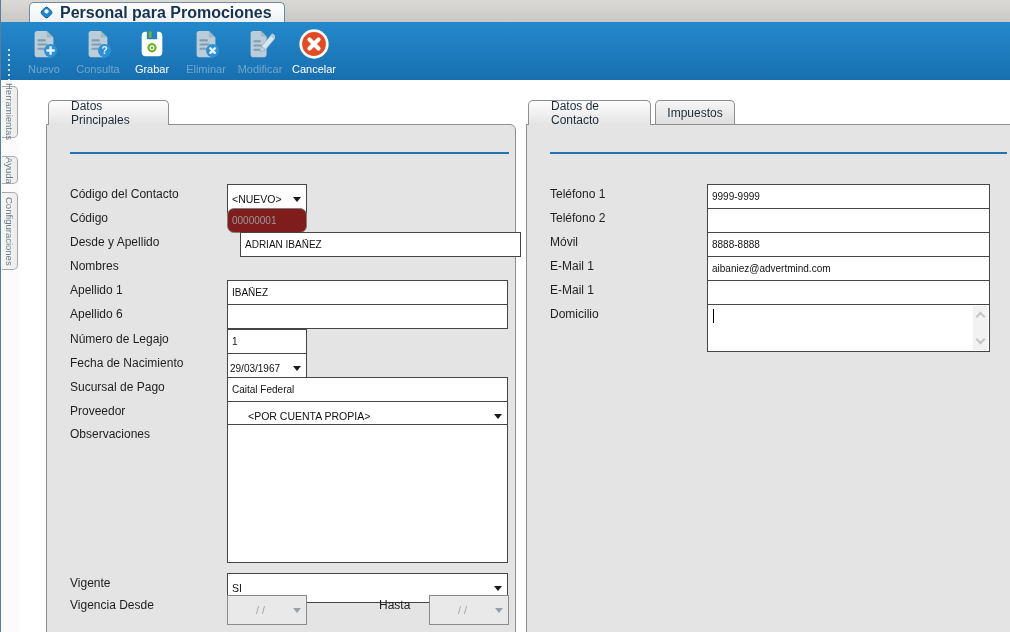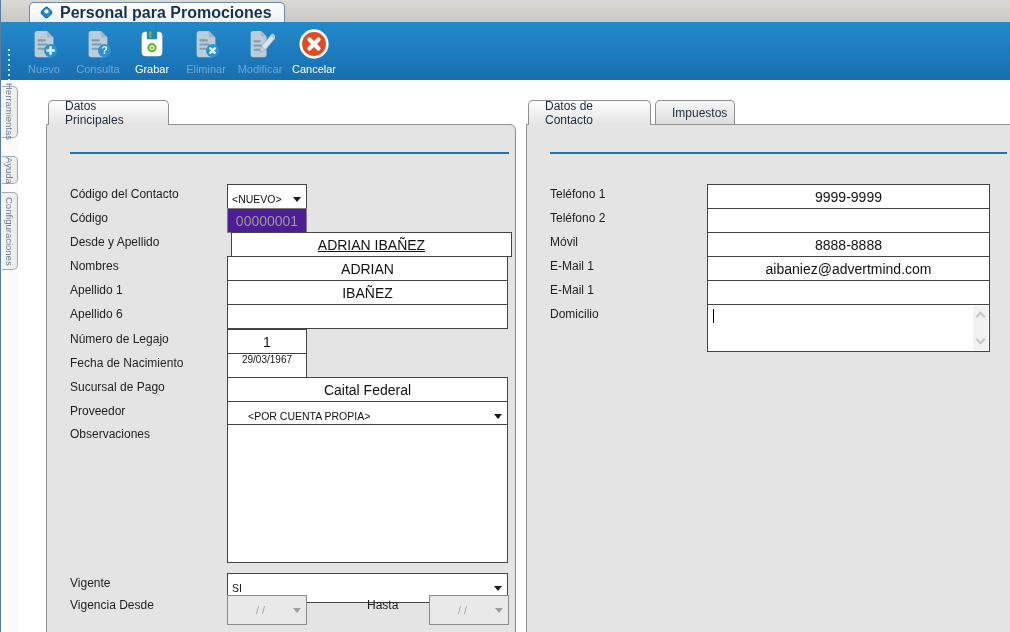--- a/index.html
+++ b/index.html
@@ -52,35 +52,35 @@
     display:flex; align-items:center; justify-content:center;
     cursor:pointer;
   }
   
   .panel { position:absolute; top:100px; }
   .ptab {
     position:absolute; height:24px; bottom:auto; top:0;
     border:1px solid #8f8f8f; border-bottom:none; border-radius:5px 5px 0 0;
     background:linear-gradient(#f6f6f6,#dedede);
     font-size:12px; color:#1d2b38;
-    display:flex; align-items:center; 
-    padding:0 16px; cursor:pointer; z-index:1;
+    display:flex; align-items:center; justify-content:center;
+    padding:0 22px; cursor:pointer; z-index:1;
   }
   .ptab.active { background:linear-gradient(#fdfdfd,#e4e4e4); height:25px; z-index:3; }
   .pbody {
     position:absolute; top:24px; left:0; right:0; height:560px;
     background:#e4e4e4; border:1px solid #8f8f8f; border-radius:0 6px 0 0; z-index:2;
   }
   .blue-rule { position:absolute; height:2px; background:#2273ad; top:27px; }
   .flabel { position:absolute; left:23px; font-size:12px; color:#1e1e1e; white-space:nowrap; }
   .tfield {
     position:absolute; height:25px; border:1px solid #454545; background:#fff;
-    font-family:"Liberation Sans",sans-serif; font-size:14px; color:#111; padding:0 4px;text-align:center;
-  }
-  .tfield.off { background:#4c1d95; color:#9a9a9a; border-color:#7f7f7f; }
+    font-family:"Liberation Sans",sans-serif; font-size:10px; color:#111; padding:0 4px;
+  }
+  .tfield.off { background:#7f1d1d; color:#9a9a9a; border-color:#7f7f7f;border-radius:7px; }
   .tarea {
     position:absolute; border:1px solid #454545; background:#fff; resize:none;
     font-family:"Liberation Sans",sans-serif; font-size:11px; color:#111; padding:2px 4px;
   }
   .combo {
     position:absolute; height:30px; border:1px solid #454545; background:#fff;
     display:flex; align-items:center; cursor:pointer;
   }
   .combo .ctext { flex:1; font-size:10.5px; color:#111; padding:0 4px; white-space:nowrap; overflow:hidden; }
   .combo .arr {
@@ -230,36 +230,35 @@
     <label class="flabel" style="top:62px;">Código del Contacto</label>
     <div class="combo" style="left:180px; top:59px; width:80px;">
       <span class="ctext">&lt;NUEVO&gt;</span>
       <span class="arr"></span>
     </div>
 
     <label class="flabel" style="top:86px;">Código</label>
     <input class="tfield off" style="left: 180px; top: 83px; width: 80px;" readonly="" value="00000001">
 
     <label class="flabel" style="top:110px;">Desde y Apellido</label>
-    <input class="tfield" style="left: 184px; top: 107px; width: 281px; text-decoration: underline;" value="ADRIAN IBAÑEZ">
+    <input class="tfield" style="left: 193px; top: 107px; width: 281px;" value="ADRIAN IBAÑEZ">
 
     <label class="flabel" style="top:134px;">Nombres</label>
-    <input class="tfield" style="left: 180px; top: 131px; width: 281px;" value="ADRIAN">
 
     <label class="flabel" style="top:158px;">Apellido 1</label>
     <input class="tfield" style="left: 180px; top: 155px; width: 281px;" value="IBAÑEZ">
 
     <label class="flabel" style="top:182px;">Apellido 6</label>
     <input class="tfield" style="left: 180px; top: 179px; width: 281px;" value="">
 
     <label class="flabel" style="top:207px;">Número de Legajo</label>
     <input class="tfield" style="left: 180px; top: 204px; width: 80px;" value="1">
 
     <label class="flabel" style="top:231px;">Fecha de Nacimiento</label>
-    <div class="combo" style="left:180px; top:228px; width:80px;flex-direction:column;">
+    <div class="combo" style="left:180px; top:228px; width:80px;">
       <span class="ctext" style="font-size:10px; padding:0 2px;">29/03/1967</span>
       <span class="arr"></span>
     </div>
 
     <label class="flabel" style="top:255px;">Sucursal de Pago</label>
     <input class="tfield" style="left: 180px; top: 252px; width: 281px;" value="Caital Federal">
 
     <label class="flabel" style="top:279px;">Proveedor</label>
     <div class="combo" style="left:180px; top:276px; width:281px;padding-left:16px;">
       <span class="ctext">&lt;POR CUENTA PROPIA&gt;</span>
@@ -273,21 +272,21 @@
     <div class="combo" style="left:180px; top:448px; width:281px;">
       <span class="ctext">SI</span>
       <span class="arr"></span>
     </div>
 
     <label class="flabel" style="top:473px;">Vigencia Desde</label>
     <div class="combo off" style="left:180px; top:470px; width:80px;">
       <span class="ctext">/  /</span>
       <span class="arr"></span>
     </div>
-    <label class="flabel" style="left:320px; top:473px;">Hasta</label>
+    <label class="flabel" style="left:332px; top:473px;">Hasta</label>
     <div class="combo off" style="left:382px; top:470px; width:80px;">
       <span class="ctext">/  /</span>
       <span class="arr"></span>
     </div>
   </div>
 </div>
 
 <div class="panel" style="left:525px; width:500px;">
   <div class="ptab active" style="left:2px; width:123px;">
     <span>Datos de Contacto</span>

